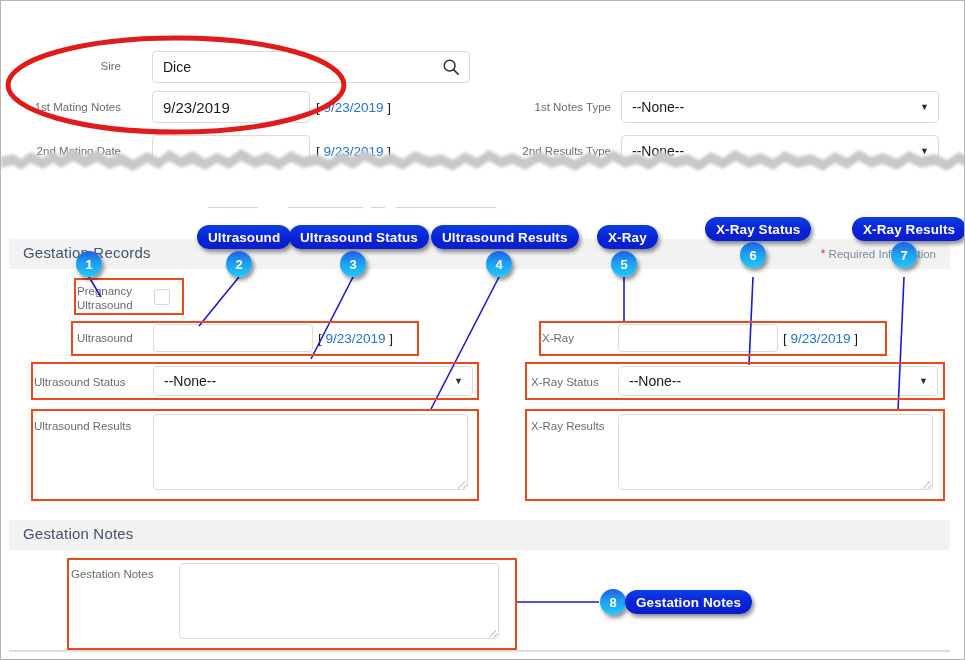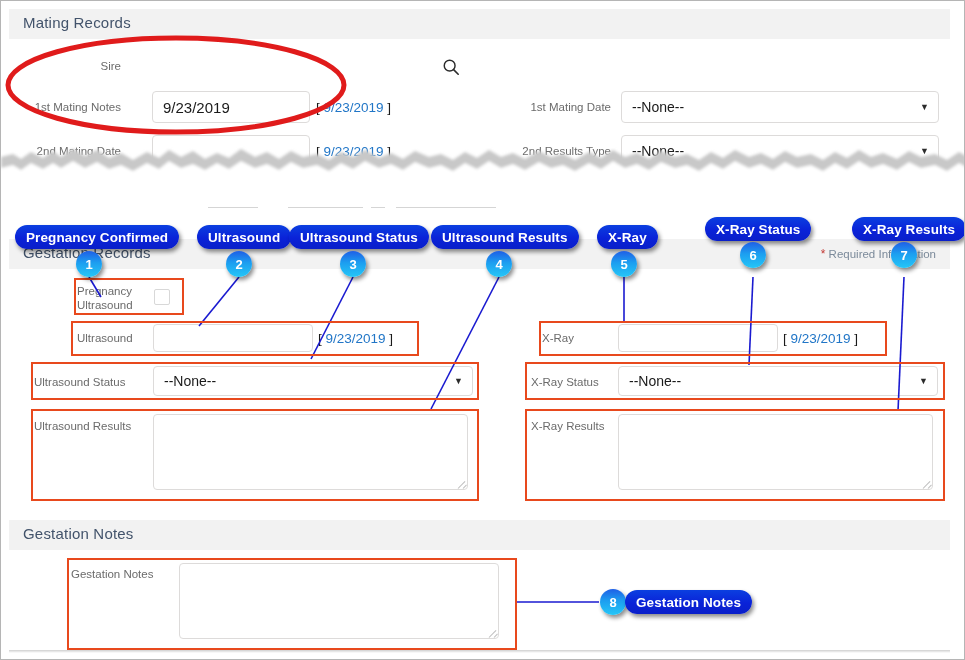--- a/index.html
+++ b/index.html
@@ -174,35 +174,33 @@
     box-sizing:border-box;
     border:2px solid #e8491d;
     background:transparent;
   }
 </style>
 </head>
 <body>
 
 <div id="root">
 
-  <div class="section-header" style="top:8px;">
-    <div class="section-title">Mating Records</div>
-  </div>
 
   <div class="fld-label" style="left:40px;top:58px;width:80px;">Sire</div>
+  <input class="inp" style="left: 151px; top: 50px; width: 318px; height: 32px;" value="Dice">
   <svg class="search-ico" style="left:441px;top:57px;" viewBox="0 0 20 20">
     <circle cx="8.5" cy="8.5" r="6" fill="none" stroke="#2b2b2b" stroke-width="1.6"></circle>
     <line x1="12.9" y1="12.9" x2="18" y2="18" stroke="#2b2b2b" stroke-width="1.8" stroke-linecap="round"></line>
   </svg>
 
   <div class="fld-label" style="left:20px;top:99px;width:100px;">1st Mating Notes</div>
   <input class="inp" style="left: 151px; top: 90px; width: 158px; height: 32px; font-size: 15px;" value="9/23/2019">
   <div class="datehint" style="left:315px;top:99px;"><span>[ </span><b>9/23/2019</b><span> ]</span></div>
 
-  <div class="fld-label" style="left:480px;top:99px;width:130px;">1st Mating Date</div>
+  <div class="fld-label" style="left:480px;top:99px;width:130px;">1st Notes Type</div>
   <div class="sel" style="left:620px;top:90px;width:318px;height:32px;">
     <span>--None--</span>
     <span class="caret">▼</span>
   </div>
 
   <div class="fld-label" style="left:20px;top:143px;width:100px;">2nd Mating Date</div>
   <div class="inp" style="left:151px;top:134px;width:158px;height:32px;"></div>
   <div class="datehint" style="left:315px;top:143px;"><span>[ </span><b>9/23/2019</b><span> ]</span></div>
 
   <div class="fld-label" style="left:480px;top:143px;width:130px;">2nd Results Type</div>
@@ -296,21 +294,20 @@
 
   <div class="hl-box" style="left:73px;top:277px;width:110px;height:37px;"></div>
   <div class="hl-box" style="left:70px;top:320px;width:348px;height:35px;"></div>
   <div class="hl-box" style="left:30px;top:361px;width:448px;height:38px;"></div>
   <div class="hl-box" style="left:30px;top:408px;width:448px;height:92px;"></div>
   <div class="hl-box" style="left:538px;top:320px;width:348px;height:35px;"></div>
   <div class="hl-box" style="left:524px;top:361px;width:420px;height:38px;"></div>
   <div class="hl-box" style="left:524px;top:408px;width:420px;height:92px;"></div>
   <div class="hl-box" style="left:66px;top:557px;width:450px;height:92px;"></div>
 
-  <div class="callout" style="left:14px;top:224px;">Pregnancy Confirmed</div>
   <div class="numbubble" style="left:75px;top:250px;">1</div>
 
   <div class="callout" style="left:196px;top:224px;">Ultrasound</div>
   <div class="numbubble" style="left:225px;top:250px;">2</div>
 
   <div class="callout" style="left:288px;top:224px;">Ultrasound Status</div>
   <div class="numbubble" style="left:339px;top:250px;">3</div>
 
   <div class="callout" style="left:430px;top:224px;">Ultrasound Results</div>
   <div class="numbubble" style="left:485px;top:250px;">4</div>

